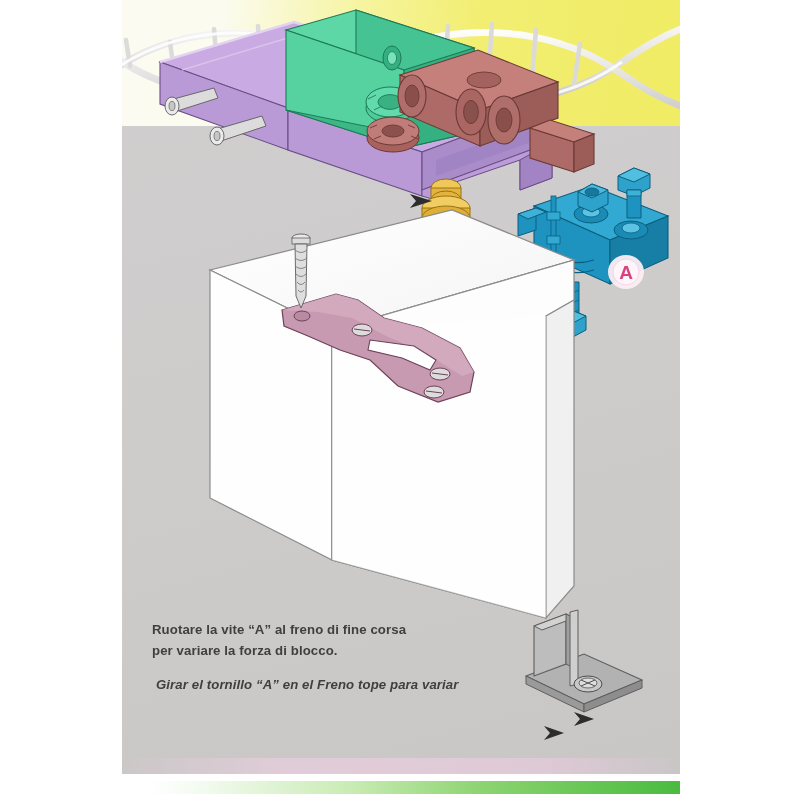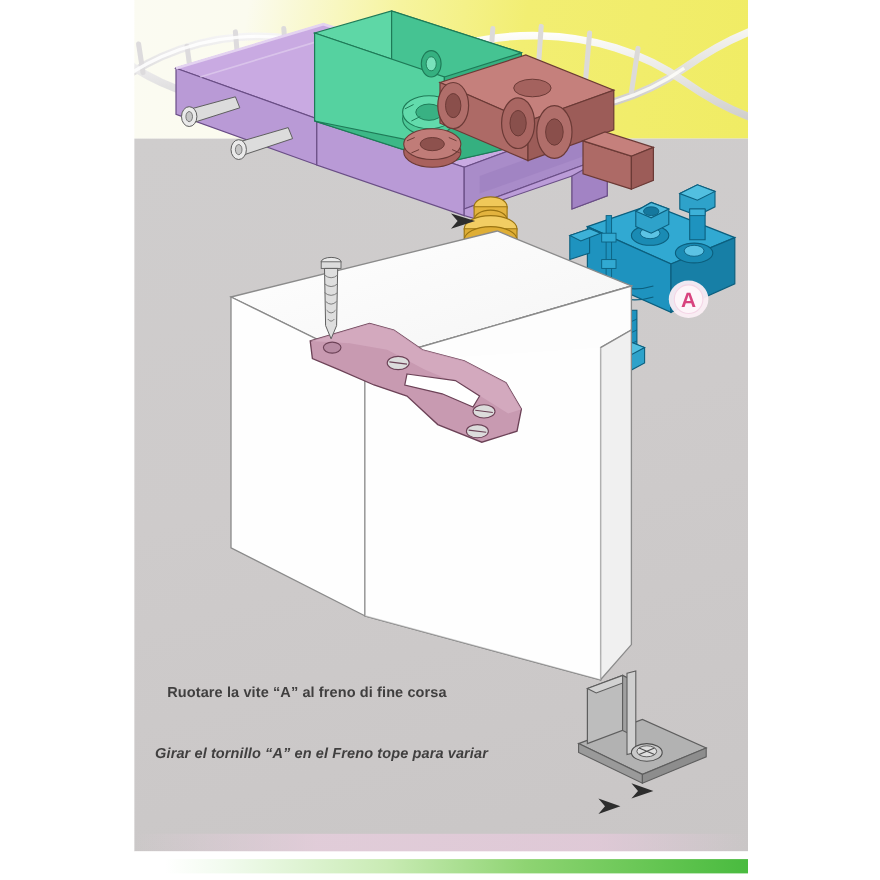--- a/index.html
+++ b/index.html
@@ -18,21 +18,21 @@
       background:linear-gradient(90deg,#ffffff 0%,#f2fbef 10%,#c9ebb4 38%,#8ed472 62%,#63c551 85%,#49bb3f 100%);}
   .pinkish-haze{position:absolute;left:0;top:758px;width:558px;height:18px;
       background:linear-gradient(90deg,rgba(236,214,226,0) 0%,rgba(232,206,222,.75) 30%,rgba(230,202,220,.75) 75%,rgba(236,214,226,0) 100%);}
 
   svg.art{position:absolute;left:0;top:0;width:558px;height:800px;}
 
   
   .caption{position:absolute;color:#3a3a3a;}
   .cap-it{left:30px;top:619px;font-size:13.2px;font-weight:bold;line-height:21px;
       letter-spacing:.1px;color:#403f3f;}
-  .cap-es{left:19px;top:674px;font-size:13.2px;font-weight:bold;font-style:italic;
+  .cap-es{left:34px;top:674px;font-size:13.2px;font-weight:bold;font-style:italic;
       line-height:21px;letter-spacing:.1px;color:#403f3f;}
   .cap-line{display:block;white-space:nowrap;}
 </style>
 </head>
 <body>
 
 <div id="page">
 
   <div class="panel">
 
@@ -312,20 +312,21 @@
       </g>
 
     </svg>
 
     <div class="pinkish-haze"></div>
     <div class="band-bottom-white"></div>
     <div class="green-bar"></div>
 
     <div class="caption cap-it">
       <span class="cap-line">Ruotare la vite “A” al freno di fine corsa</span>
+      <span class="cap-line">per variare la forza di blocco.</span>
     </div>
 
     <div class="caption cap-es">
       <span class="cap-line">Girar el tornillo “A” en el Freno tope para variar</span>
     </div>
 
   </div>
 </div>
 
 </body></html>

